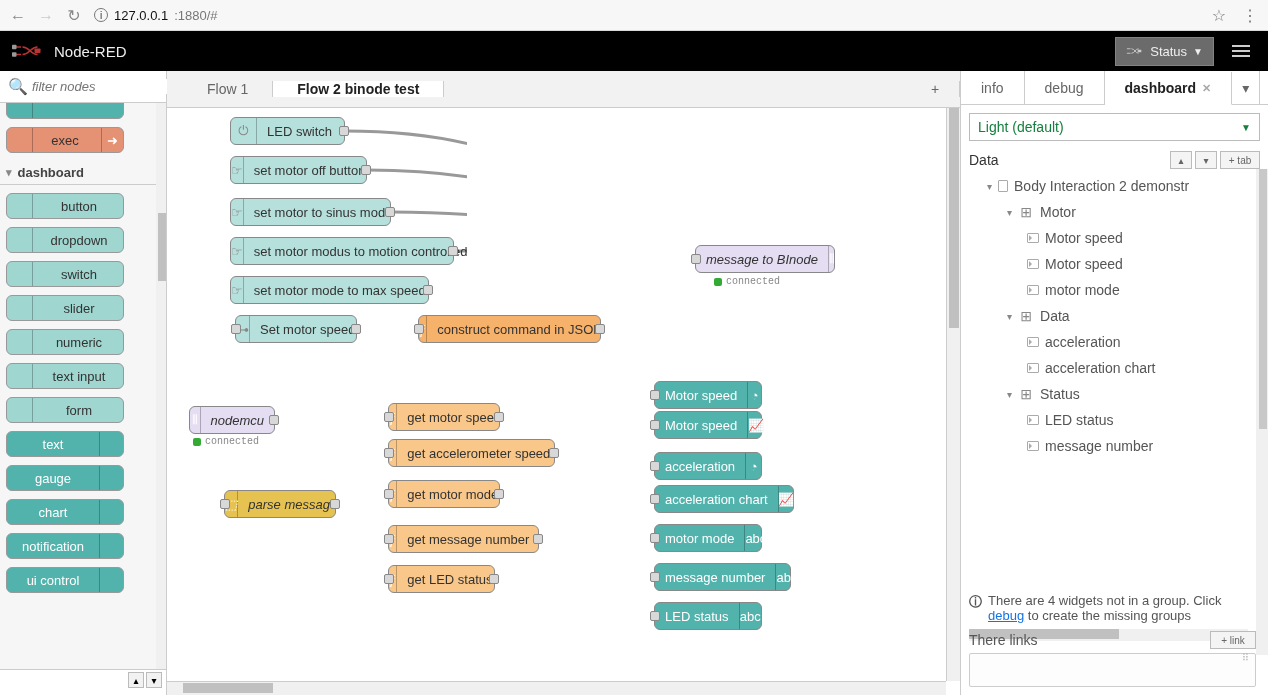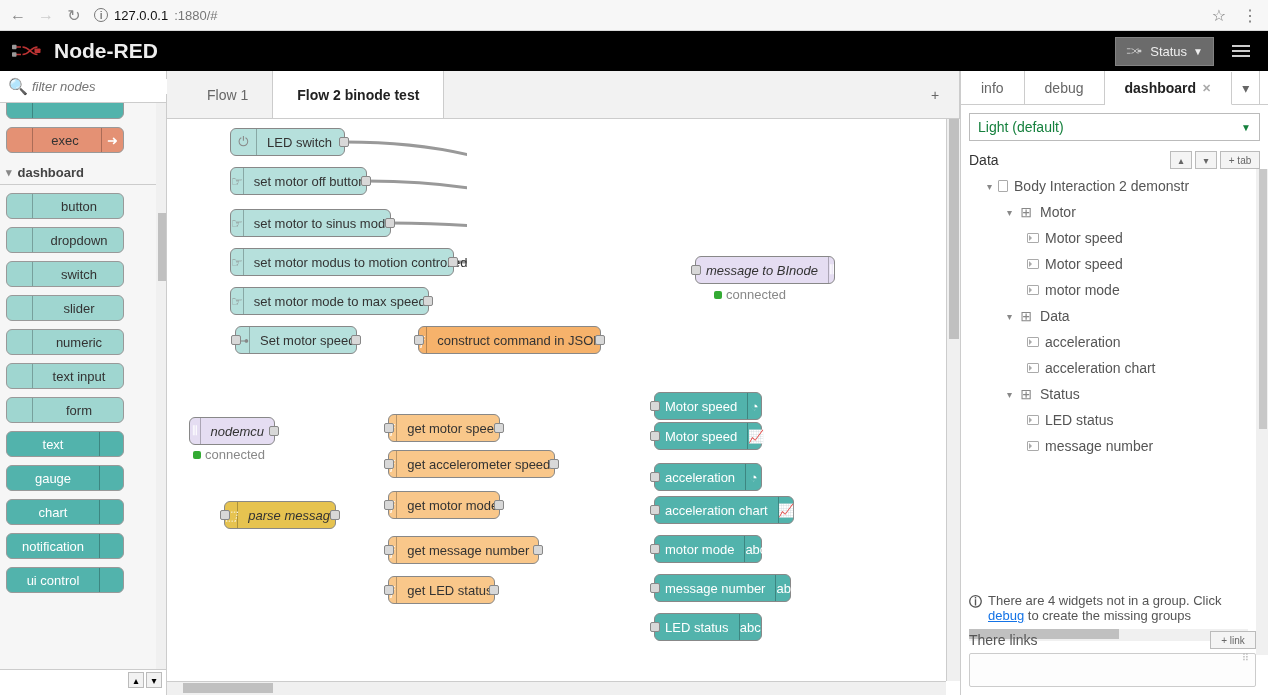--- a/index.html
+++ b/index.html
@@ -10,21 +10,21 @@
 .chrome .navbtn { width: 16px; height: 16px; color: #888; display: flex; align-items: center; justify-content: center; }
 .chrome .addr { flex: 1; display: flex; align-items: center; gap: 6px; font-size: 13px; }
 .chrome .addr .info { width: 14px; height: 14px; border: 1px solid #777; border-radius: 50%; font-size: 10px; display: flex; align-items: center; justify-content: center; }
 .chrome .addr .host { color: #111; }
 .chrome .addr .path { color: #777; }
 .chrome .right { display: flex; gap: 16px; color: #777; }
 
 
 .nr-header { height: 40px; background: #000; color: #eee; display: flex; align-items: center; padding: 0 12px; gap: 12px; }
 .nr-logo { width: 30px; height: 16px; display: flex; align-items: center; }
-.nr-title { font-size: 21px; font-weight: bold; }
+.nr-title { font-size: 15px; }
 .nr-header .spacer { flex: 1; }
 .deploy { display: flex; align-items: center; gap: 6px; background: #6b6b6b; padding: 6px 10px; font-size: 13px; border: 1px solid #838383; }
 .deploy svg { width: 18px; height: 14px; }
 .menu-btn { width: 30px; display: flex; flex-direction: column; gap: 3px; align-items: center; justify-content: center; }
 .menu-btn span { width: 18px; height: 2px; background: #ccc; }
 
 
 .layout { display: flex; height: 624px; }
 
 
@@ -40,42 +40,42 @@
 .pal-node .plbl { flex:1; text-align:center; padding-right:4px; }
 .pal-node.teal-strong { background:#52b3ac; color:#fff; }
 .pal-node.exec { background:#e49174; color:#333; }
 .pal-foot { height: 26px; border-top:1px solid #ccc; display:flex; justify-content:flex-end; padding:2px 4px; gap:2px; background:#fff; }
 .pal-foot button { width:16px; height:16px; border:1px solid #bbb; background:#f2f2f2; font-size:10px; }
 .pal-scroll { position:absolute; right:0; top:0; width:10px; height:100%; background:#f0f0f0; }
 .pal-thumb { position:absolute; right:0; top:110px; width:8px; height:68px; background:#c0c0c0; }
 
 
 .workspace { width: 794px; display:flex; flex-direction:column; border-right:1px solid #ccc; }
-.tabs { height: 48px; display:flex; border-bottom:1px solid #ccc; background:#f2f2f2; }
+.tabs { height: 37px; display:flex; border-bottom:1px solid #ccc; background:#f2f2f2;align-items:center; }
 .tab { padding: 0 24px; font-size:14px; display:flex; align-items:center; border-right:1px solid #ccc; color:#666; background:#f2f2f2;}
 .tab.gap { width:16px; border:0; padding:0; }
 .tab.active { background:#fff; font-weight:bold; color:#222; }
 .tab.add { width:34px; justify-content:center; }
 .canvas-wrap { flex:1; position:relative; overflow:hidden; background:#fff; }
 .canvas { position:absolute; inset:0; }
 .hscroll { position:absolute; bottom:0; left:0; right:14px; height:14px; background:#f0f0f0; border-top:1px solid #ccc;}
 .hscroll .thumb{ position:absolute; left:16px; top:1px; width:90px; height:10px; background:#c0c0c0;}
 .vscroll { position:absolute; right:0; top:0; bottom:14px; width:14px; background:#f0f0f0; border-left:1px solid #ccc;}
 .vscroll .thumb{ position:absolute; right:1px; top:0; width:10px; height:220px; background:#c0c0c0;}
 
 
 .node { position:absolute; height:28px; border-radius:6px; border:1px solid #888; display:flex; align-items:center;
   font-size:13px; color:#333; background:#fdeec3; }
 .node .nicon { width:26px; height:100%; display:flex; align-items:center; justify-content:center;
   border-right:1px solid rgba(0,0,0,.25); color:#fff; }
 .node.right-icon .nicon { border-right:0; border-left:1px solid rgba(0,0,0,.25); }
 .node .nlbl { flex:1; padding:0 10px; white-space:nowrap; }
 .node .port { width:10px; height:10px; background:#d8d8d8; border:1px solid #888; border-radius:2px; position:absolute; top:50%; transform:translateY(-50%); }
 .node .port.in { left:-5px; } .node .port.out { right:-5px; }
-.status { position:absolute; font-size:13px; color:#888; display:flex; align-items:center; gap:4px; }
+.status { position:absolute; font-size:10px; color:#888; display:flex; align-items:center; gap:4px;font-family:Liberation Mono, monospace; }
 .status::before { content:""; width:8px; height:8px; background:#3a3; border-radius:2px; display:inline-block; }
 
 .c-teal-l { background:#b6e0dc; } .c-teal-l .nicon{ color:#888; }
 .c-teal   { background:#52b3ac; color:#fff; } .c-teal .nicon{ color:#fff; }
 .c-purple { background:#e5ddf2; } .c-purple .nlbl{ font-style:italic; }
 .c-orange { background:#f9c78a; }
 .c-yellow { background:#e6c350; font-style:italic; }
 .c-func   { background:#f6b26b; }
 
 .wires { position:absolute; inset:0; pointer-events:none; }

